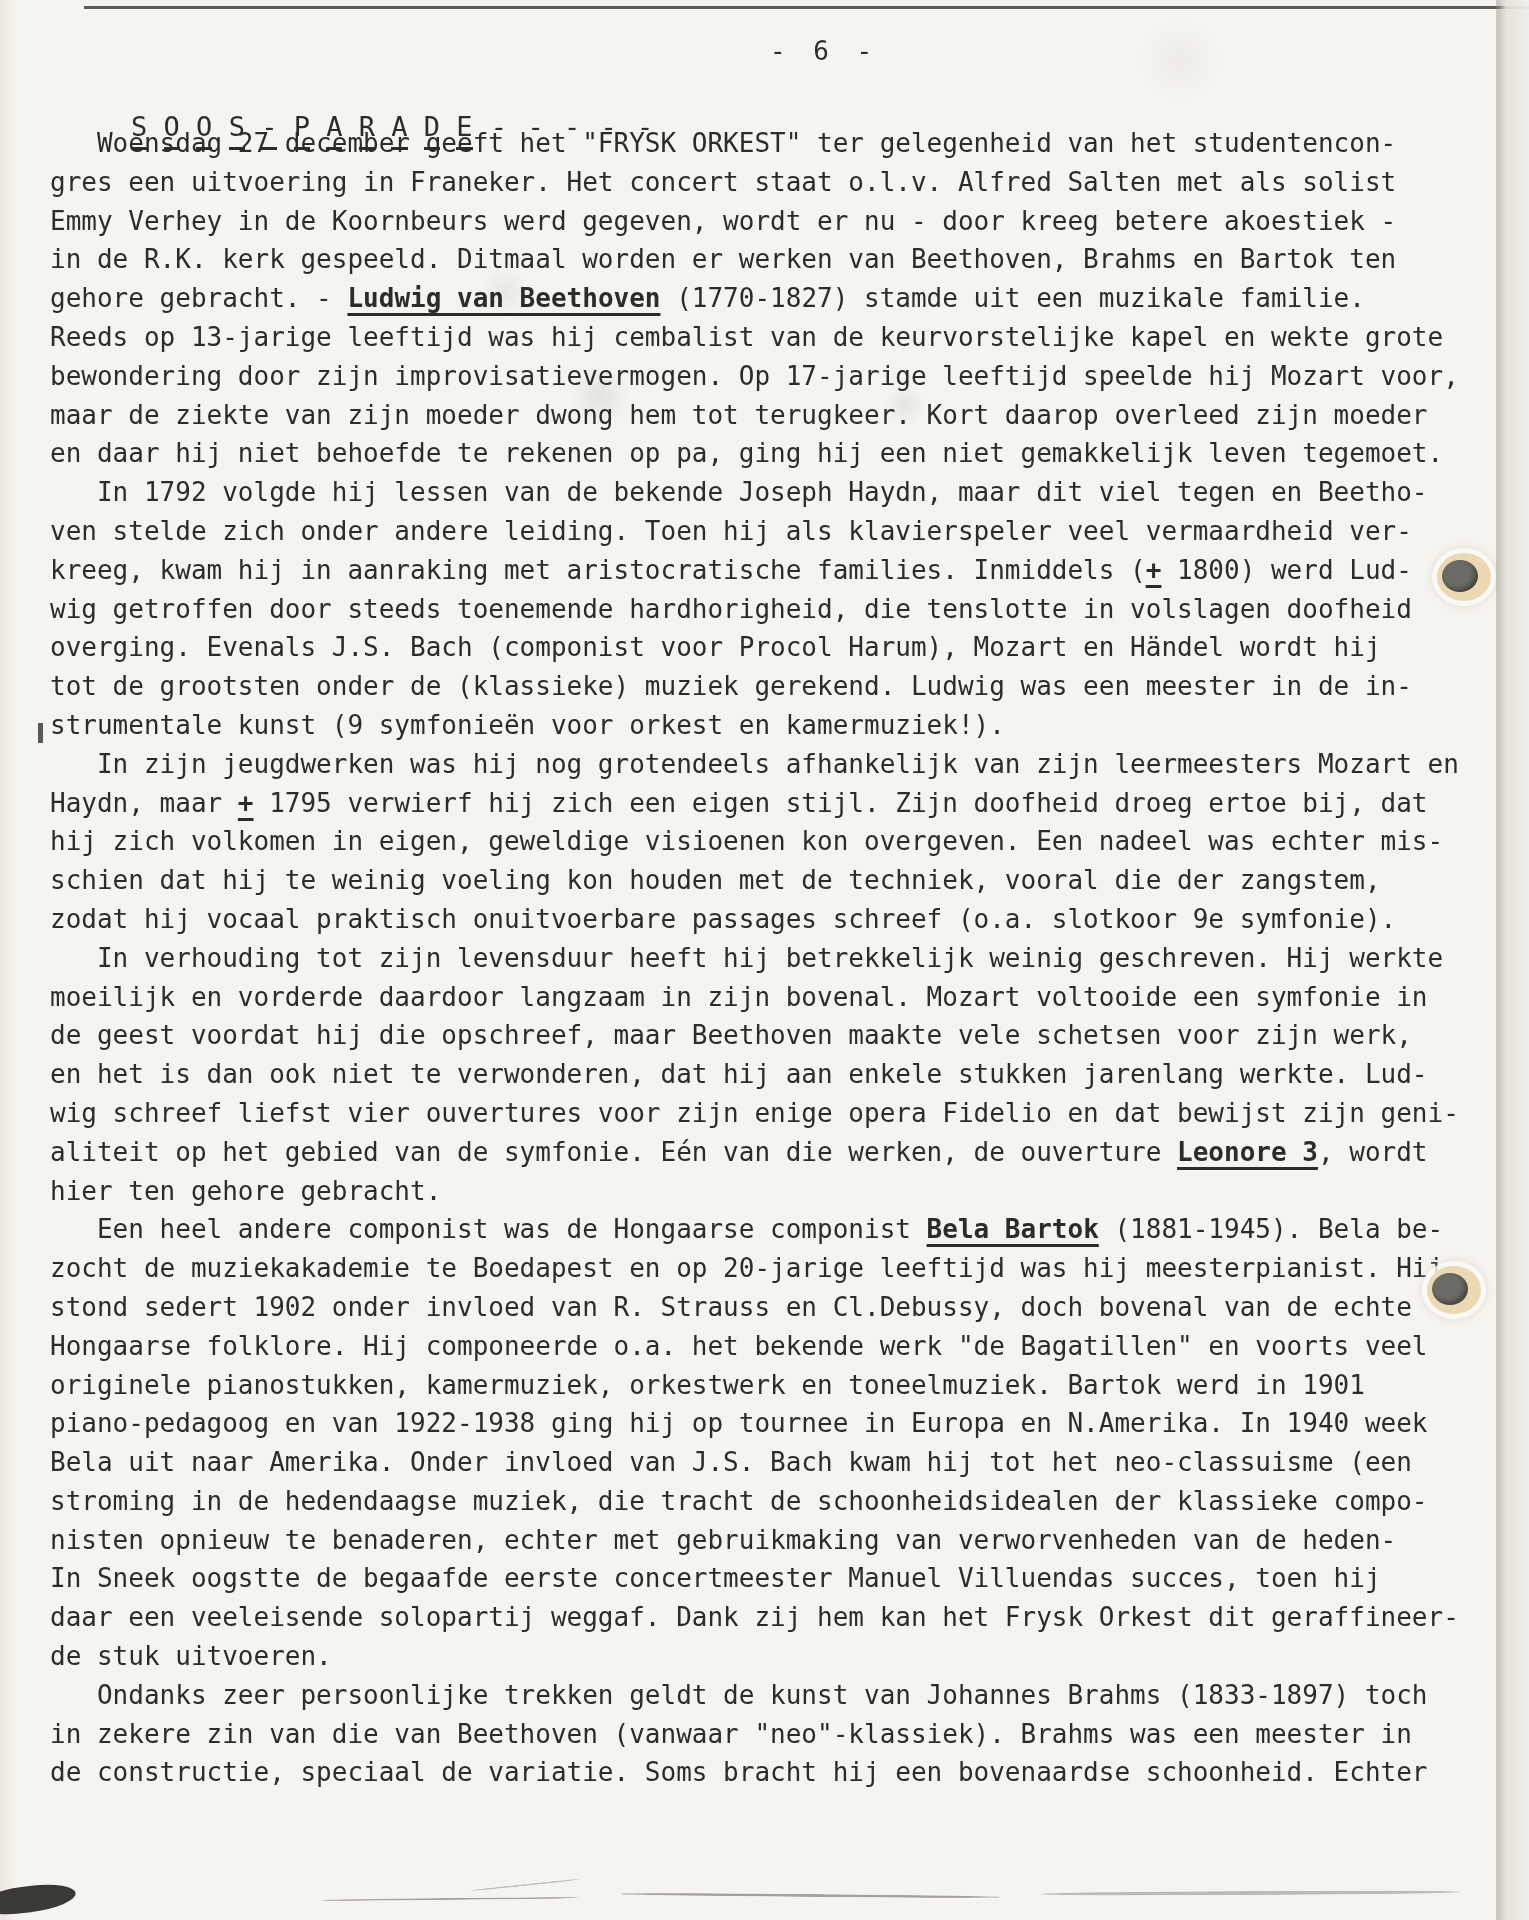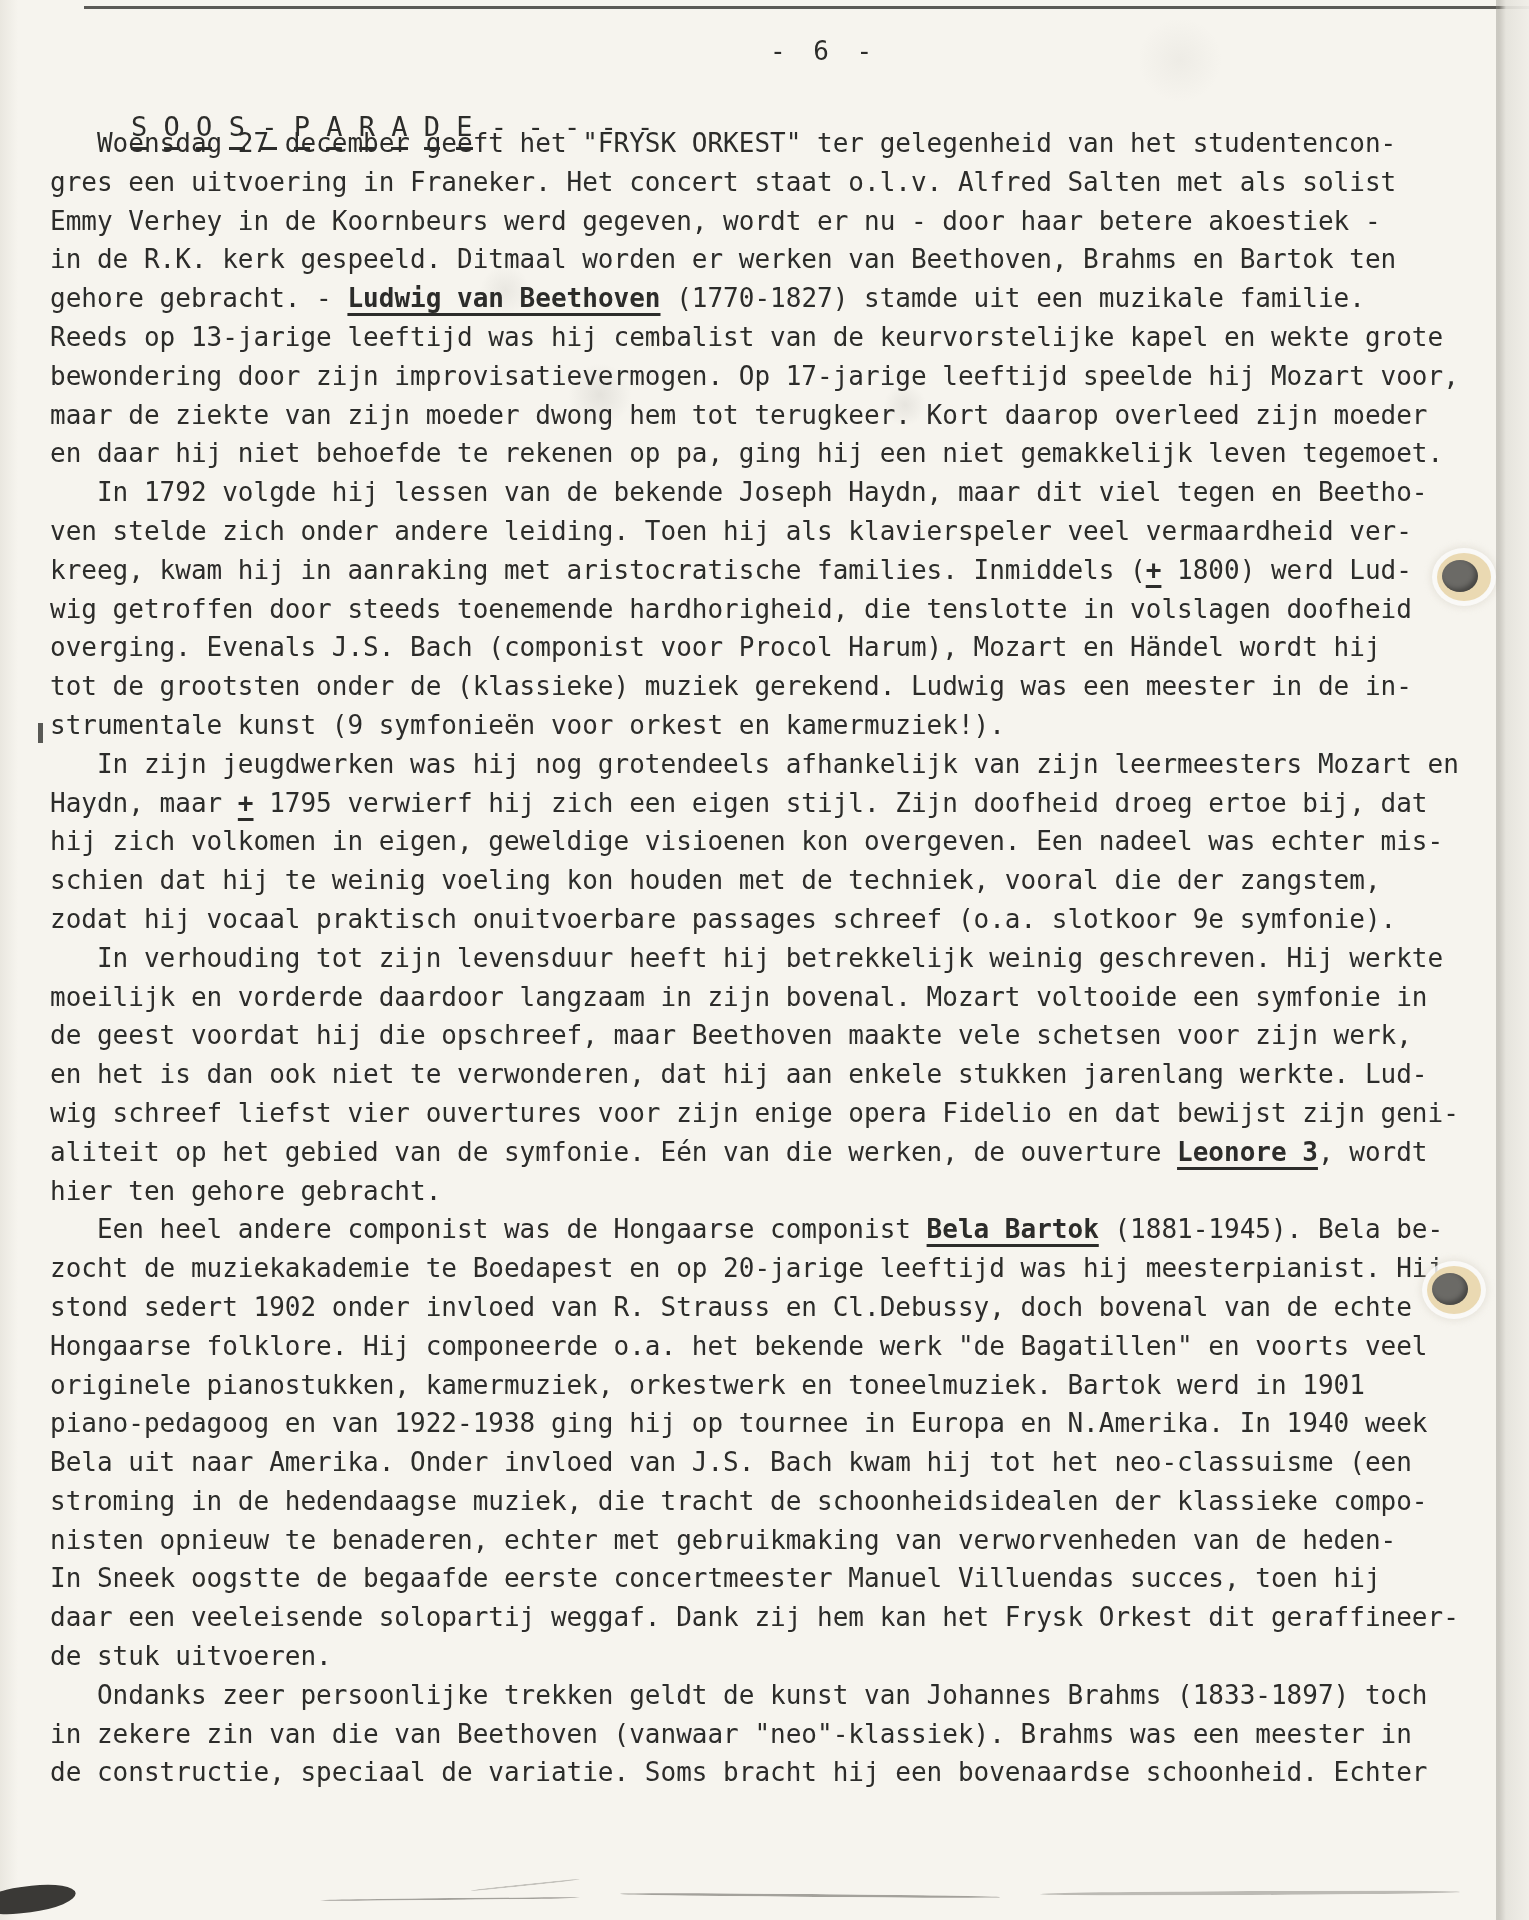--- a/index.html
+++ b/index.html
@@ -73,21 +73,21 @@
 
   <div class="page-number">- 6 -</div>
 
   <div class="heading">
     <span><span class="hchar">S</span><span> </span><span class="hchar">O</span><span> </span><span class="hchar">O</span><span> </span><span class="hchar">S</span><span> </span><span class="hchar">-</span><span> </span><span class="hchar">P</span><span> </span><span class="hchar">A</span><span> </span><span class="hchar">R</span><span> </span><span class="hchar">A</span><span> </span><span class="hchar">D</span><span> </span><span class="hchar">E</span></span><span class="htrail"> - - - - -</span>
   </div>
 
   <div class="body-text">
       <div class="line"><span>   Woensdag 27 december geeft het "FRYSK ORKEST" ter gelegenheid van het studentencon-</span></div>
       <div class="line"><span>gres een uitvoering in Franeker. Het concert staat o.l.v. Alfred Salten met als solist</span></div>
-      <div class="line"><span>Emmy Verhey in de Koornbeurs werd gegeven, wordt er nu - door haar betere akoestiek -</span></div>
+      <div class="line"><span>Emmy Verhey in de Koornbeurs werd gegeven, wordt er nu - door kreeg betere akoestiek -</span></div>
       <div class="line"><span>in de R.K. kerk gespeeld. Ditmaal worden er werken van Beethoven, Brahms en Bartok ten</span></div>
       <div class="line"><span>gehore gebracht. - </span><span class="u">Ludwig van Beethoven</span><span> (1770-1827) stamde uit een muzikale familie.</span></div>
       <div class="line"><span>Reeds op 13-jarige leeftijd was hij cembalist van de keurvorstelijke kapel en wekte grote</span></div>
       <div class="line"><span>bewondering door zijn improvisatievermogen. Op 17-jarige leeftijd speelde hij Mozart voor,</span></div>
       <div class="line"><span>maar de ziekte van zijn moeder dwong hem tot terugkeer. Kort daarop overleed zijn moeder</span></div>
       <div class="line"><span>en daar hij niet behoefde te rekenen op pa, ging hij een niet gemakkelijk leven tegemoet.</span></div>
       <div class="line"><span>   In 1792 volgde hij lessen van de bekende Joseph Haydn, maar dit viel tegen en Beetho-</span></div>
       <div class="line"><span>ven stelde zich onder andere leiding. Toen hij als klavierspeler veel vermaardheid ver-</span></div>
       <div class="line"><span>kreeg, kwam hij in aanraking met aristocratische families. Inmiddels (</span><span class="u">+</span><span> 1800) werd Lud-</span></div>
       <div class="line"><span>wig getroffen door steeds toenemende hardhorigheid, die tenslotte in volslagen doofheid</span></div>

